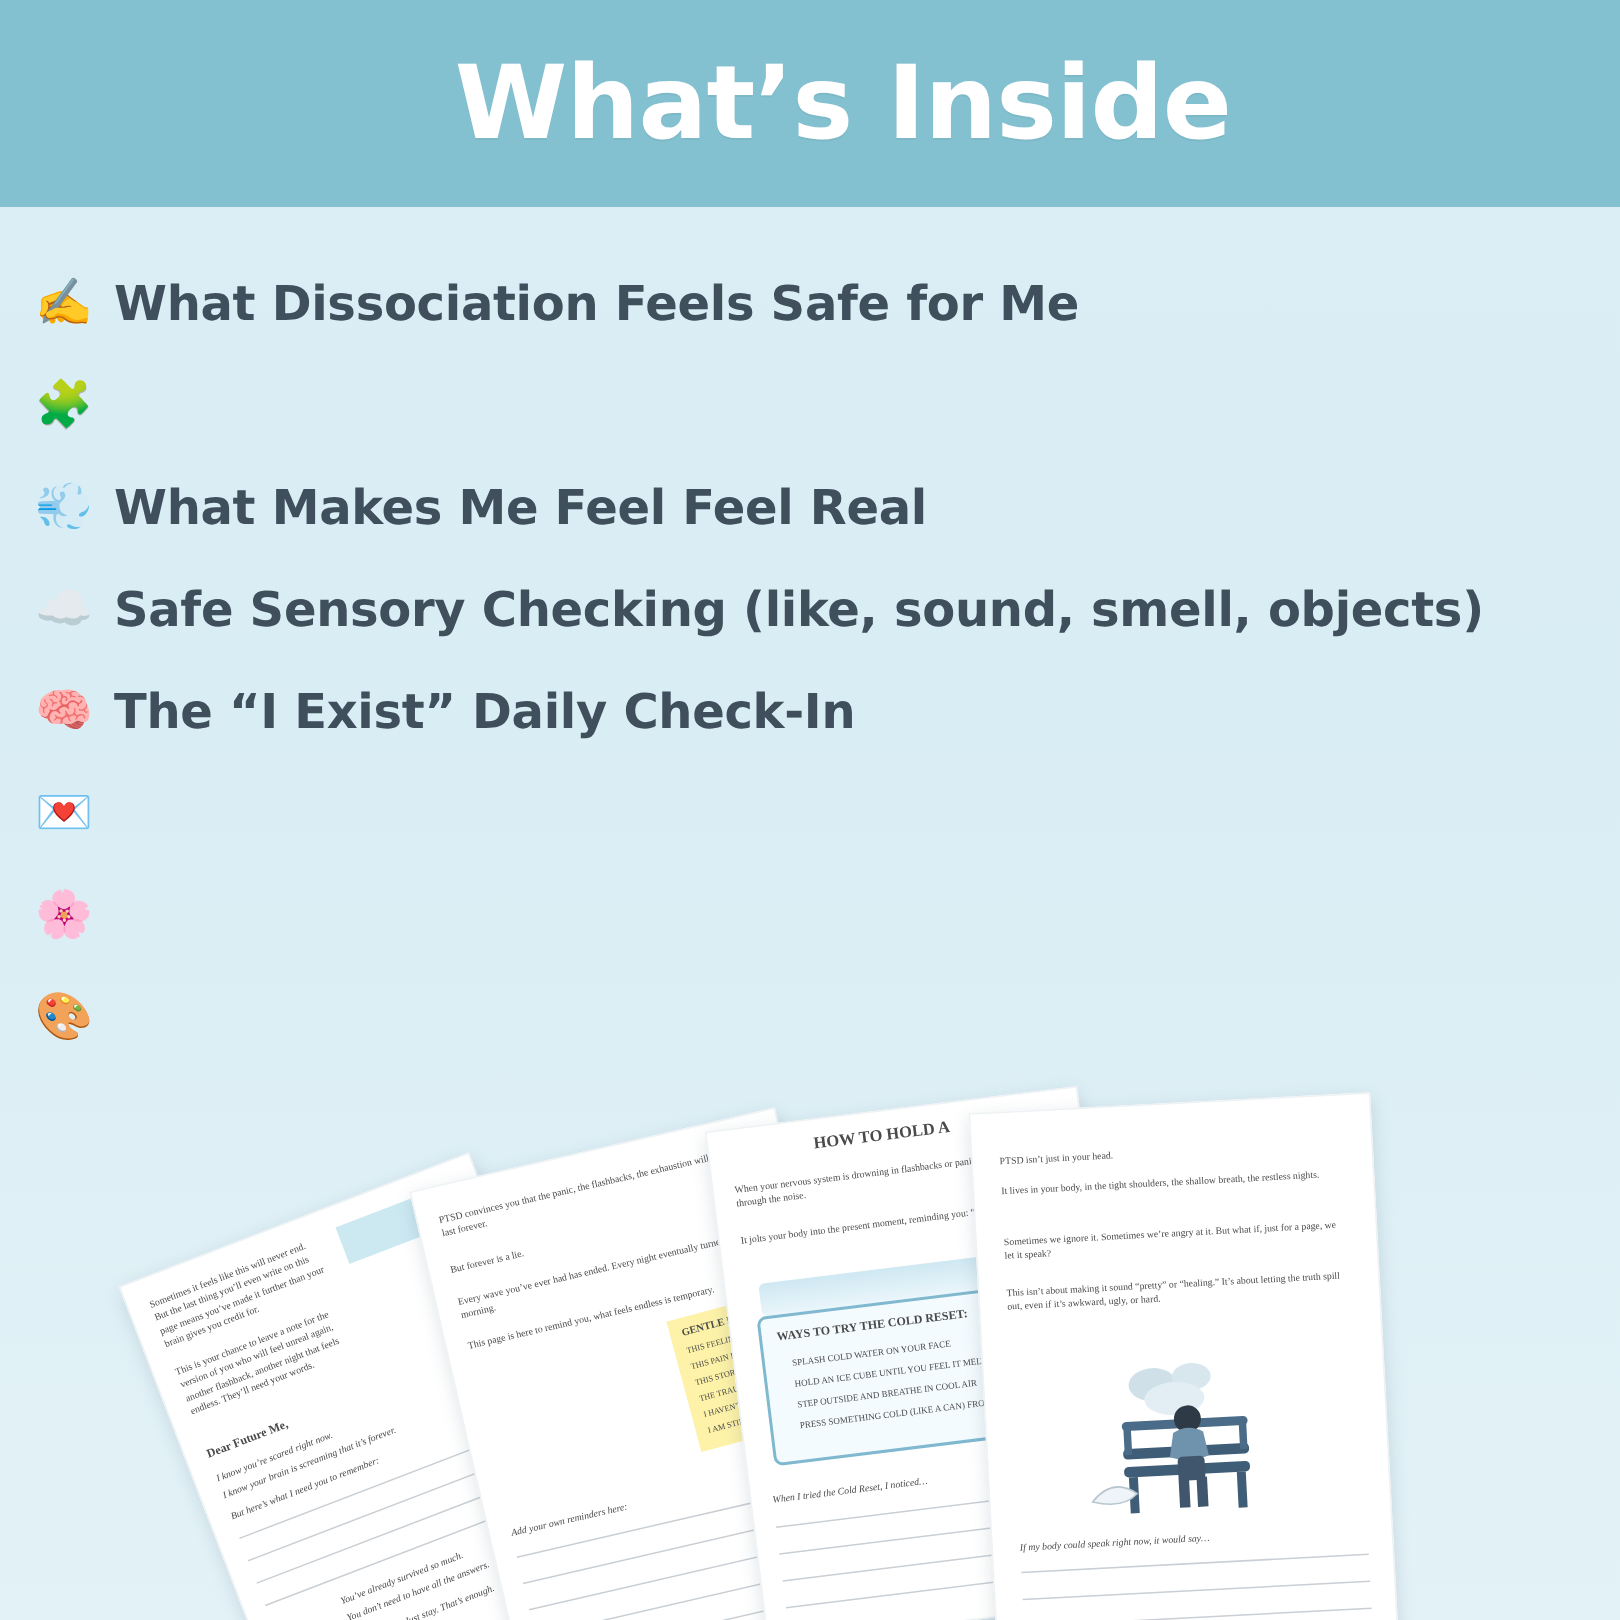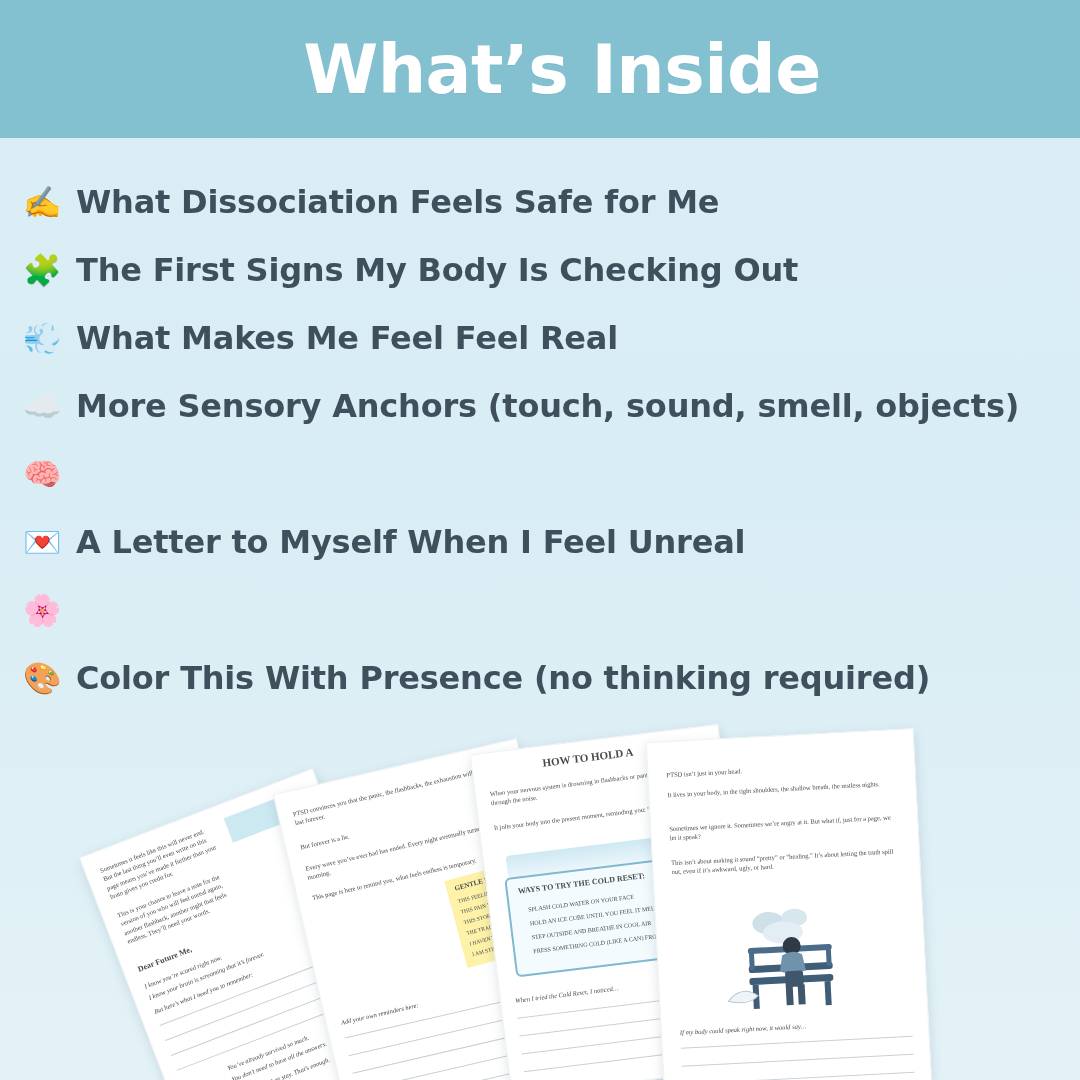--- a/index.html
+++ b/index.html
@@ -179,49 +179,47 @@
 
   <div id="items-list">
 
     <div class="list-item">
       <span class="item-icon">✍️</span>
       <span class="item-label"><span>What Dissociation Feels Safe for Me</span><span class="sub"></span></span>
     </div>
 
     <div class="list-item">
       <span class="item-icon">🧩</span>
-      <span class="item-label"><span>The First Signs My Body Is Checking Out</span><span class="sub"></span></span>
     </div>
 
     <div class="list-item">
       <span class="item-icon">💨</span>
       <span class="item-label"><span>What Makes Me Feel Feel Real</span><span class="sub"></span></span>
     </div>
 
     <div class="list-item">
       <span class="item-icon">☁️</span>
-      <span class="item-label"><span>More Sensory Anchors </span><span class="sub">(touch, sound, smell, objects)</span></span>
+      <span class="item-label"><span>Safe Sensory Checking </span><span class="sub">(like, sound, smell, objects)</span></span>
     </div>
 
     <div class="list-item">
       <span class="item-icon">🧠</span>
+      <span class="item-label"><span>The “I Exist” Daily Check-In</span><span class="sub"></span></span>
     </div>
 
     <div class="list-item">
       <span class="item-icon">💌</span>
-      <span class="item-label"><span>A Letter to Myself When I Feel Unreal</span><span class="sub"></span></span>
     </div>
 
     <div class="list-item">
       <span class="item-icon">🌸</span>
     </div>
 
     <div class="list-item">
       <span class="item-icon">🎨</span>
-      <span class="item-label"><span>Color This With Presence </span><span class="sub">(no thinking required)</span></span>
     </div>
 
   </div>
 
   <div id="pages-fan">
 
     <div class="sheet" id="sheet-1">
       <div class="tape" style="left:148px; top:14px; width:86px; height:26px;"></div>
       <div class="txt mini-text" style="left:14px; top:14px; width:120px;">Sometimes it feels like this will never end. But the last thing you’ll even write on this page means you’ve made it further than your brain gives you credit for.</div>
       <div class="txt mini-text" style="left:14px; top:62px; width:125px;">This is your chance to leave a note for the version of you who will feel unreal again, another flashback, another night that feels endless. They’ll need your words.</div>

